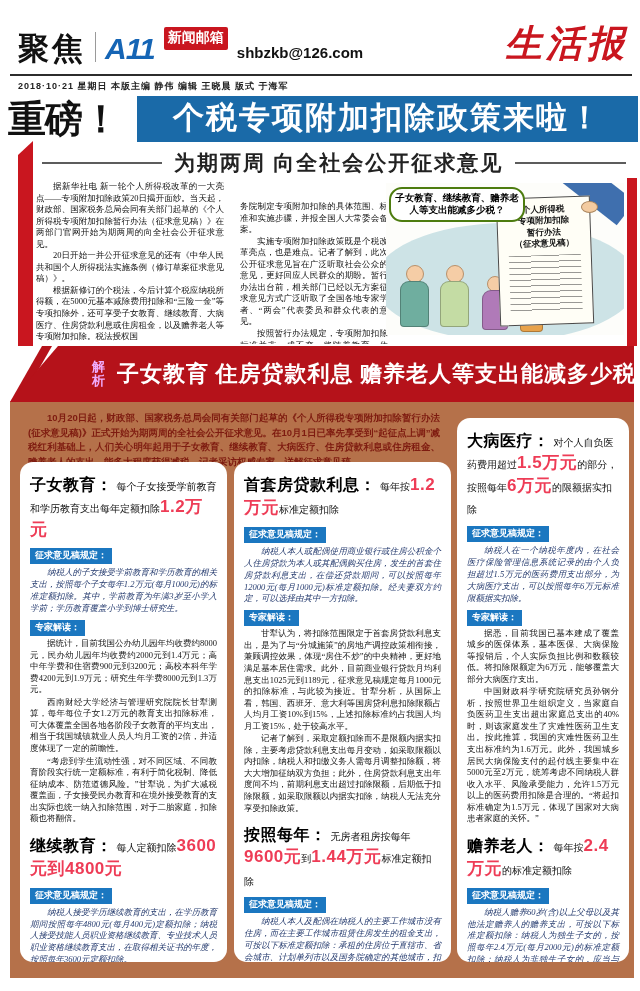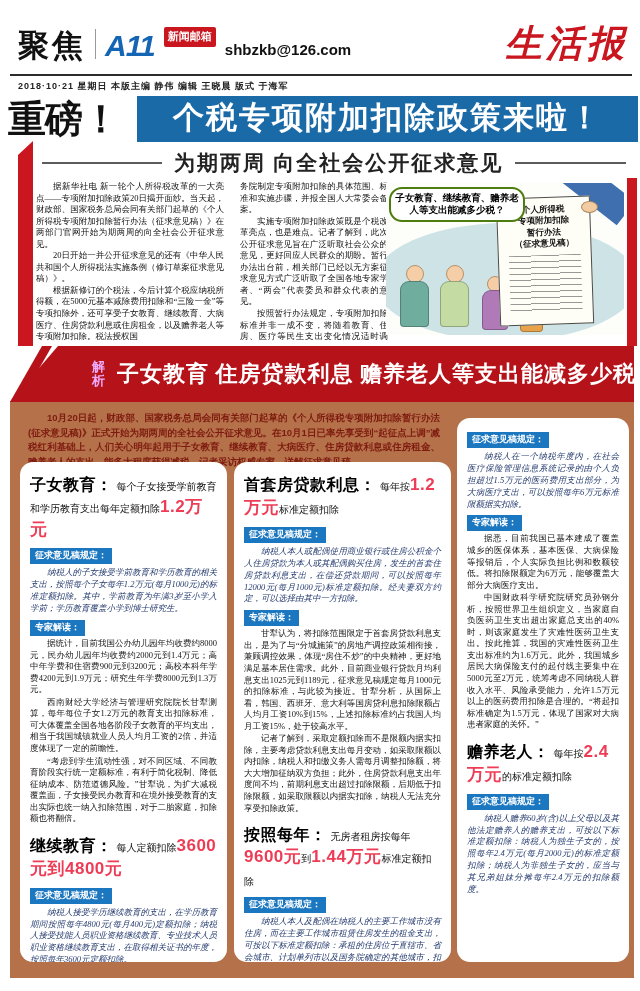--- a/index.html
+++ b/index.html
@@ -9,21 +9,21 @@
   html,body{margin:0;padding:0;background:#e9e9e9;}
   .page{position:relative;width:640px;height:991px;margin:0 auto;background:#fff;overflow:hidden;
         font-family:"Liberation Serif",serif;color:#111;}
   
   .hdr{position:absolute;top:27px;left:18px;right:10px;height:44px;}
   .hdr-left{display:flex;align-items:flex-end;gap:9px;}
   .focus{font-size:31px;font-weight:900;letter-spacing:3px;line-height:1;}
   .vdiv{width:1px;height:30px;background:#9a9a9a;margin-bottom:2px;}
   .pageno{font-size:30px;font-weight:900;font-style:italic;color:var(--page-blue);
           font-family:"Liberation Sans",sans-serif;line-height:1;letter-spacing:-1px;}
-  .mailchip{background:var(--red);color:#fff;font-size:11px;font-weight:bold;padding:2px 4px 3px;
+  .mailchip{background:var(--red);color:#fff;font-size:14px;font-weight:bold;padding:2px 4px 3px;
             border-radius:2px;margin-bottom:14px;font-family:"Liberation Sans",sans-serif;white-space:nowrap;}
   .email{font-size:15px;font-weight:bold;margin-bottom:3px;font-family:"Liberation Sans",sans-serif;}
   .masthead{position:absolute;right:2px;top:-2px;color:var(--red);font-size:37px;font-weight:900;
             font-style:italic;letter-spacing:4px;font-family:"Liberation Serif",serif;line-height:1;}
   .hrule{position:absolute;top:74px;left:10px;right:8px;border-top:2px solid #2c2c2c;}
   .dateline{position:absolute;top:80px;left:18px;font-size:9px;color:#222;letter-spacing:1px;
             font-family:"Liberation Sans",sans-serif;font-weight:bold;}
   
   .headline-row{position:absolute;top:95px;left:8px;right:2px;height:48px;display:flex;align-items:center;gap:18px;}
   .headline-prefix{font-size:38px;font-weight:900;font-family:"Liberation Sans",sans-serif;
@@ -36,21 +36,21 @@
   .subtitle{font-size:21px;font-weight:bold;color:#222;margin:0 12px;letter-spacing:2px;white-space:nowrap;}
   
   .bar-left{position:absolute;left:18px;top:141px;width:15px;height:205px;background:var(--red);
             clip-path:polygon(0 14px,100% 0,100% 100%,0 100%);}
   .bar-right{position:absolute;right:3px;top:178px;width:10px;height:168px;background:var(--red);}
   
   .article{position:absolute;top:181px;left:36px;width:352px;height:163px;display:flex;gap:16px;overflow:hidden;}
   .acol{overflow:hidden;}
   .acol.c1{width:188px;} .acol.c2{width:148px;}
   .article p.apara{font-size:8.5px;line-height:1.36;text-align:justify;text-indent:2em;margin:0;color:#101010;}
-  .acol.c2 p.apara:first-child{text-indent:0;}
+  .acol.c2 p.apara:first-child{text-indent:0;margin-top:20px;}
   
   .cartoon{position:absolute;right:16px;top:183px;width:238px;height:152px;background:#fdfdfa;overflow:hidden;}
   .ellipse{position:absolute;left:-12px;top:40px;width:264px;height:118px;background:#cde3e6;border-radius:50%;}
   .sleeve{position:absolute;right:-10px;top:-8px;width:76px;height:30px;background:#3f6fae;transform:rotate(38deg);}
   .hand{position:absolute;right:26px;top:18px;width:15px;height:10px;background:#f3cba0;border:1px solid #a9855e;border-radius:50%;}
   .bubble{position:absolute;left:3px;top:4px;width:124px;border:2px solid #4d7c0f;border-radius:13px;background:#fff;
           font-size:9.5px;font-weight:bold;text-align:center;padding:3px 4px;line-height:1.3;
           font-family:"Liberation Sans",sans-serif;color:#000;}
   .doc{position:absolute;right:32px;top:14px;width:94px;height:128px;background:#fffef6;border:1.5px solid #4a4a4a;
        transform:rotate(-2deg);padding:6px 5px 0;box-sizing:border-box;}
@@ -225,20 +225,24 @@
         </div>
         <div class="chip">征求意见稿规定：</div>
         <p class="reg">纳税人本人及配偶在纳税人的主要工作城市没有住房，而在主要工作城市租赁住房发生的租金支出，可按以下标准定额扣除：承租的住房位于直辖市、省会城市、计划单列市以及国务院确定的其他城市，扣除标准为每年1.44万元(每月1200元)；除上述城市外，市辖区户籍人口超过100万的其他城市，扣除标准为每年1.2万元(每月1000元)，市辖区户籍人口小于100万的其他城市，扣除标准为每年9600元(每月800元)。</p>
         
         
       </section>
     </div>
 
     <div class="card c3">
       <section>
+        <div class="sec-head">
+          <span class="sec-name">大病医疗：</span>
+          <span><span class="seg">对个人自负医药费用超过</span><span class="hl">1.5万元</span><span class="seg">的部分，按照每年</span><span class="hl">6万元</span><span class="seg">的限额据实扣除</span></span>
+        </div>
         <div class="chip">征求意见稿规定：</div>
         <p class="reg">纳税人在一个纳税年度内，在社会医疗保险管理信息系统记录的由个人负担超过1.5万元的医药费用支出部分，为大病医疗支出，可以按照每年6万元标准限额据实扣除。</p>
         <div class="chip">专家解读：</div>
         <div>
             <p class="exp">据悉，目前我国已基本建成了覆盖城乡的医保体系，基本医保、大病保险等报销后，个人实际负担比例和数额较低。将扣除限额定为6万元，能够覆盖大部分大病医疗支出。</p>
             <p class="exp">中国财政科学研究院研究员孙钢分析，按照世界卫生组织定义，当家庭自负医药卫生支出超出家庭总支出的40%时，则该家庭发生了灾难性医药卫生支出。按此推算，我国的灾难性医药卫生支出标准约为1.6万元。此外，我国城乡居民大病保险支付的起付线主要集中在5000元至2万元，统筹考虑不同纳税人群收入水平、风险承受能力，允许1.5万元以上的医药费用扣除是合理的。“将起扣标准确定为1.5万元，体现了国家对大病患者家庭的关怀。”</p>
           </div>
       </section>
       <section>
         <div class="sec-head gap">

